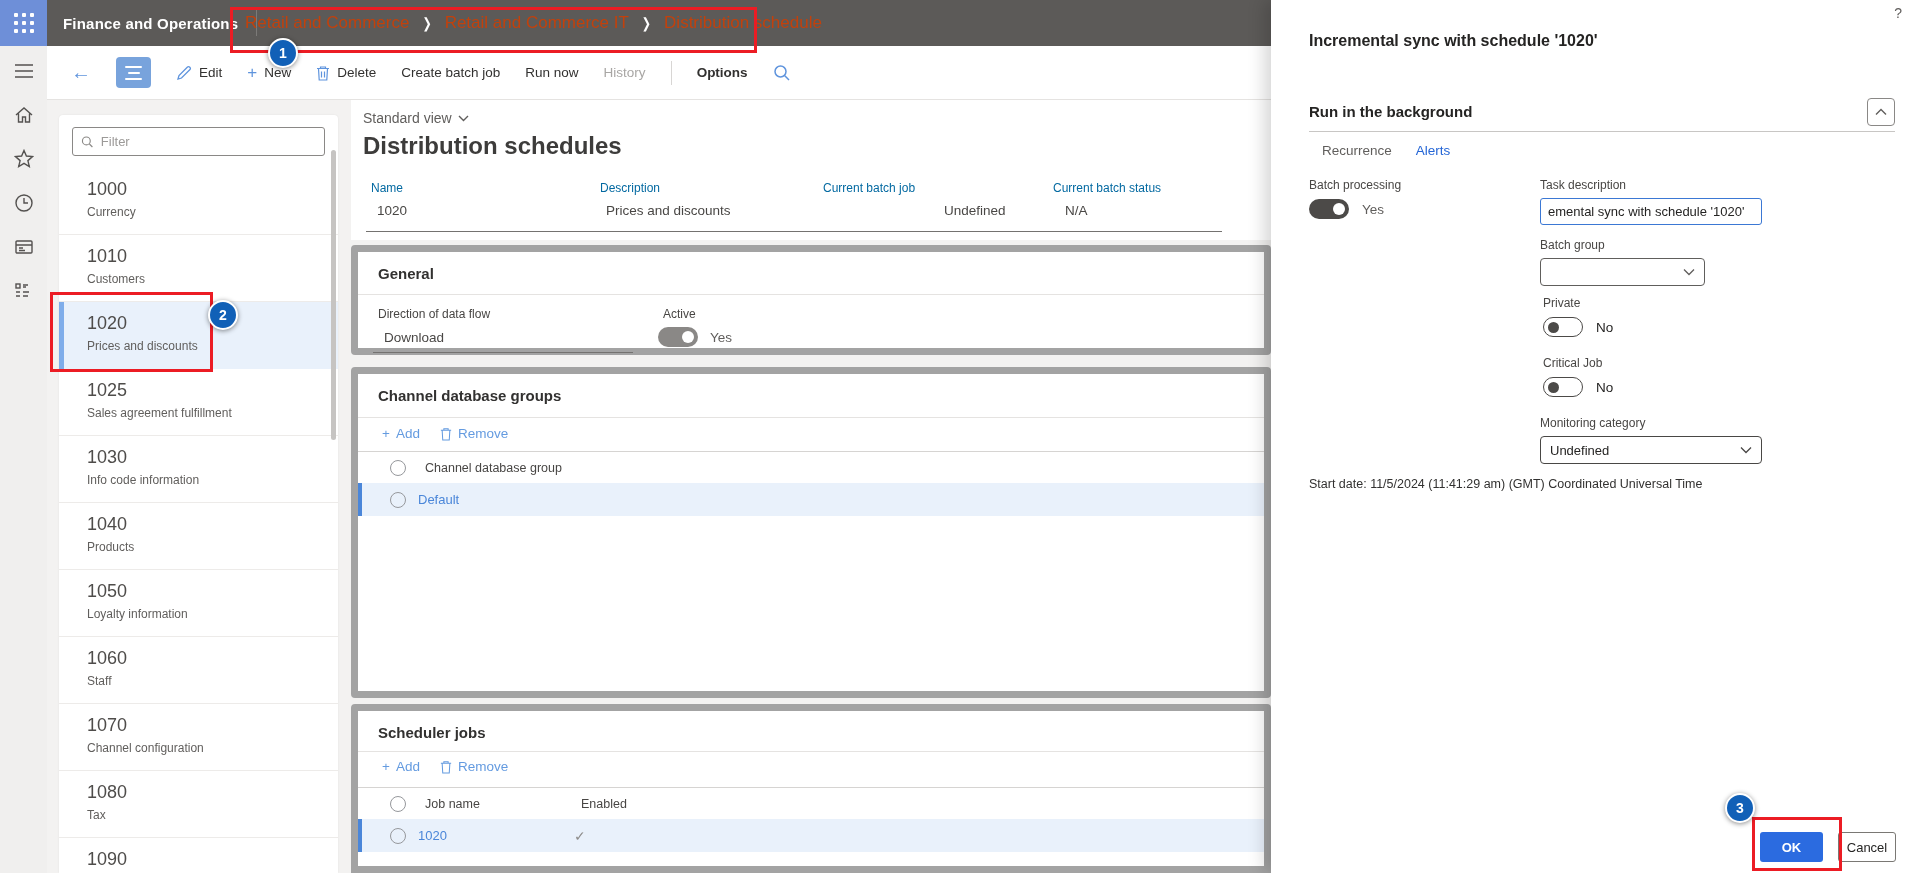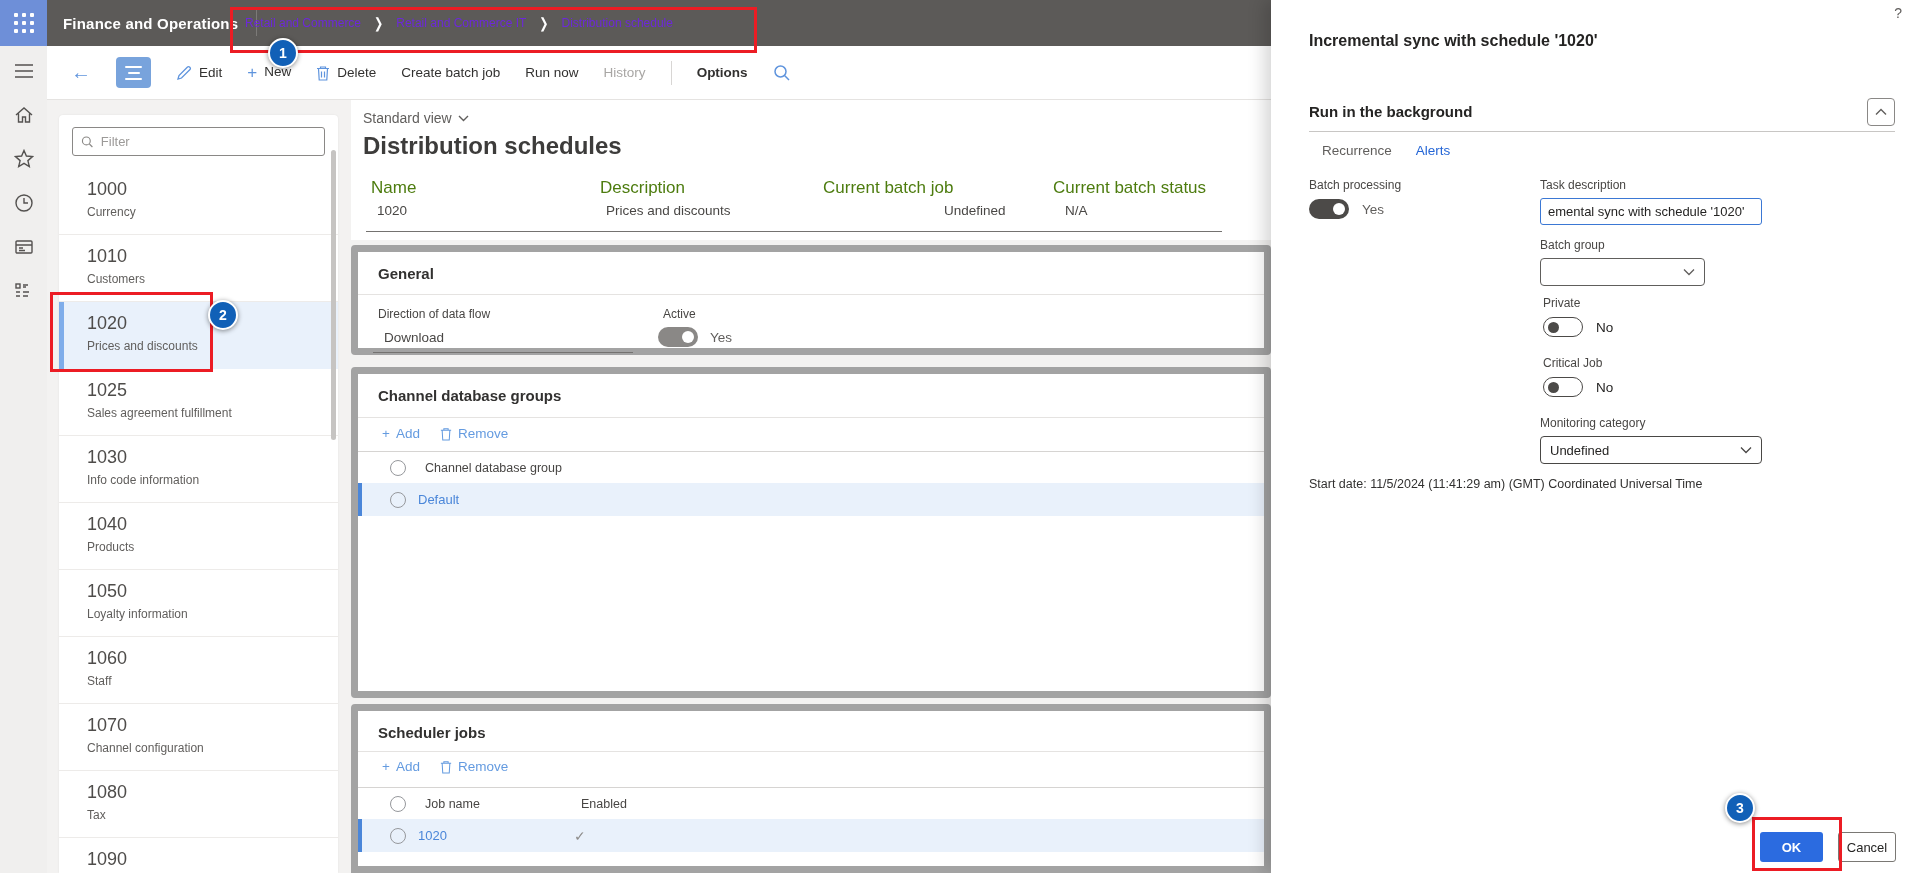--- a/index.html
+++ b/index.html
@@ -9,31 +9,31 @@
   .abs { position:absolute;text-align:center; }
 
   
   .topbar { position:absolute; left:0; top:0; width:1920px; height:46px; background:#5c5a58; display:flex; align-items:center; }
   .waffle { width:47px; height:46px; background:#6e8fd8; display:flex; align-items:center; justify-content:center; cursor:pointer; }
   .waffle-grid { display:grid; grid-template-columns:repeat(3,4px); grid-gap:4px; }
   .waffle-grid i { width:4px; height:4px; background:#fff; border-radius:1px; }
   .app-title { color:#fff; font-size:15px; font-weight:bold; margin-left:16px; letter-spacing:.2px; }
   .topbar-divider { width:1px; height:26px; background:#7c7a78; margin-left:18px; }
   .breadcrumb { position:absolute; left:245px; top:0; height:46px; display:flex; align-items:center; gap:13px; }
-  .crumb { color:#6d28d9; font-size:12px; cursor:pointer; white-space:nowrap; }
+  .crumb { color:#c2410c; font-size:17px; cursor:pointer; white-space:nowrap; }
   .crumb-chev { color:#fff; font-size:11px; transform:scaleY(1.3); }
 
   
   .navrail { position:absolute; left:0; top:46px; width:47px; height:827px; background:#f0efee; display:flex; flex-direction:column; align-items:center; padding-top:14px; gap:22px; }
   .navrail .nicon { width:22px; height:22px; display:flex; align-items:center; justify-content:center; cursor:pointer; }
   .navrail svg { stroke:#545250; fill:none; stroke-width:1.4; }
 
   
   .toolbar { position:absolute; left:47px; top:46px; width:1224px; height:54px; background:#fff; border-bottom:1px solid #e5e3e1; display:flex; align-items:center; padding-left:24px; gap:25px; font-size:13.5px; }
-  .tb-item { display:flex; align-items:flex-start; gap:7px; cursor:pointer; color:#323130; white-space:nowrap; }
+  .tb-item { display:flex; align-items:center; gap:7px; cursor:pointer; color:#323130; white-space:nowrap; }
   .tb-icon { color:#5f94dd; font-size:17px; line-height:1; }
   .back-arrow { color:#5f94dd; font-size:20px; cursor:pointer; }
   .menu-btn { width:35px; height:31px; background:#78a3dc; border-radius:4px; display:flex; flex-direction:column; justify-content:center; align-items:center; gap:4px; cursor:pointer; }
   .menu-btn i { display:block; height:2px; background:#fff; border-radius:1px; }
   .tb-disabled { color:#a8a6a4; cursor:default; }
   .tb-sep { width:1px; height:24px; background:#d8d6d4; }
   .tb-options { font-weight:bold; }
 
   
   .content-bg { position:absolute; left:47px; top:100px; width:1224px; height:773px; background:#f3f2f1; }
@@ -49,21 +49,21 @@
   .rec-num { font-size:18px; color:#4e4c4a; }
   .rec-name { font-size:12px; color:#605e5c; margin-top:5px; }
   .rec.sel { background:#e9f1fb; border-bottom:none; }
   .rec.sel::before { content:""; position:absolute; left:0; top:0; width:5px; height:100%; background:#7fadea; }
   .list-scrollbar { position:absolute; left:331px; top:150px; width:5px; height:290px; background:#c6c4c2; border-radius:3px; }
 
   
   .std-view { position:absolute; left:363px; top:110px; font-size:14px; color:#605e5c; display:flex; align-items:center; gap:6px; cursor:pointer; }
   .page-title { position:absolute; left:363px; top:132px; font-size:24px; font-weight:600; color:#3d3c3b; }
   .hfield { position:absolute; top:178px; }
-  .hfield .lbl { font-size:17px; color:#4d7c0f; }
+  .hfield .lbl { font-size:12px; color:#0369a1; }
   .hval { position:absolute; top:203px; font-size:13.5px; color:#494745; }
   .hline { position:absolute; top:231px; height:1px; background:#747270; }
 
   
   .card { position:absolute; left:351px; width:920px; background:#fff; border:7px solid #a3a3a3; border-radius:4px; }
   .card-title { position:absolute; left:20px; top:13px; font-size:15px; font-weight:600; color:#323130; }
   .card-divider { position:absolute; left:0; right:0; height:1px; background:#e5e3e1; }
   .addrem { position:absolute; display:flex; gap:20px; font-size:13.5px; color:#649be0; }
   .addrem .lk { display:flex; gap:6px; align-items:center; cursor:pointer; }
   .grid-headrow { position:absolute; left:0; right:0; height:32px; border-top:1px solid #d6d4d2; display:flex; align-items:center; }

